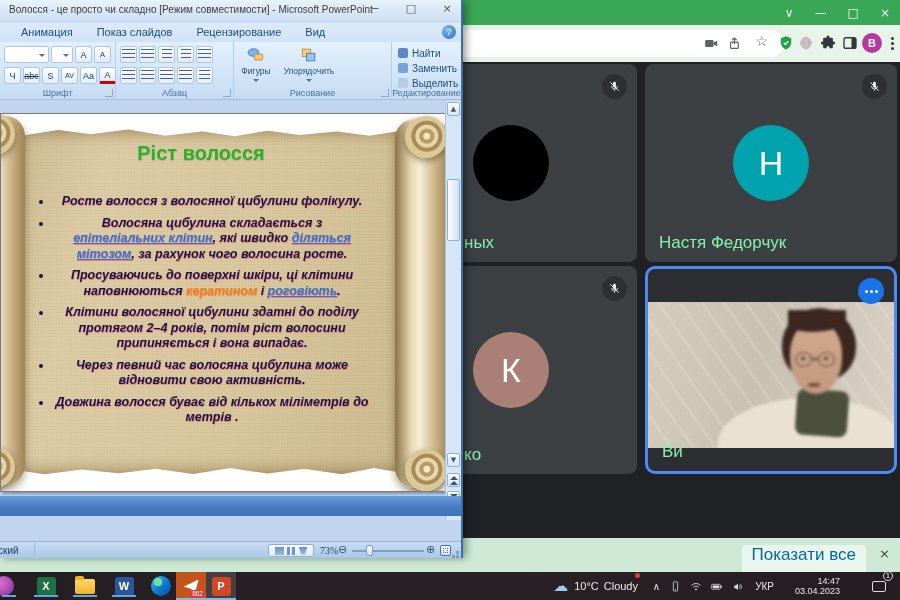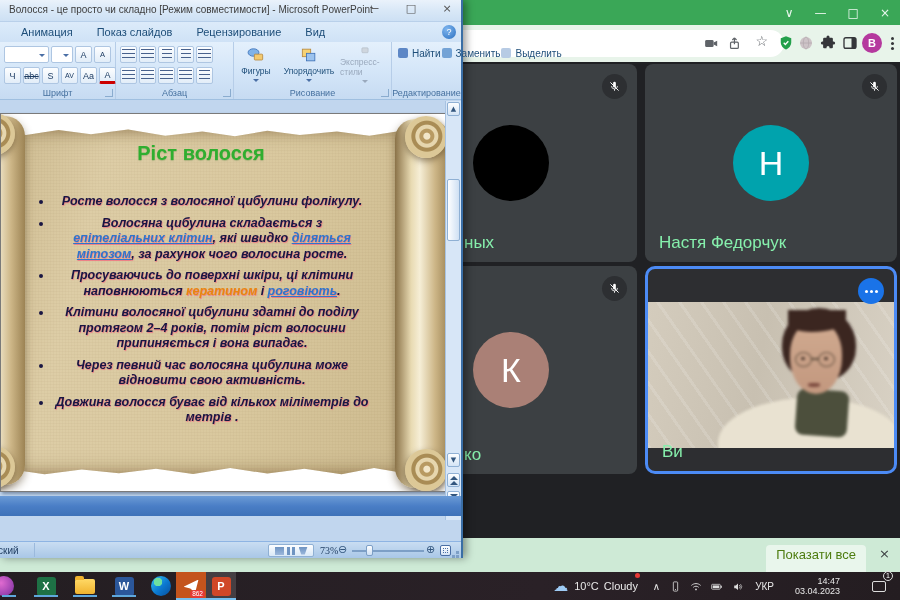--- a/index.html
+++ b/index.html
@@ -46,21 +46,21 @@
   .eye.l { left:153px; } .eye.r { left:176px; }
   .mouth { position:absolute; left:160px; top:81px; width:12px; height:3.5px; background:#7c4a3e; border-radius:40%; }
 
   
   .hangup-btn { position:absolute; left:468px; top:492px; width:37px; height:26px; border-radius:13px; background:#ea4335; display:flex; align-items:center; justify-content:center; }
   .ctl-ic { position:absolute; top:496px; width:22px; height:22px; }
   .count-badge { position:absolute; left:784px; top:481px; min-width:14px; height:14px; border-radius:7px; background:#5f6368; color:#e8eaed; font-size:9px; display:flex; align-items:center; justify-content:center; padding:0 3px; }
 
   
   .dl-bar { position:absolute; left:0; top:538px; right:0; height:34px; background:#ceead6; }
-  .show-all { position:absolute; right:34px; top:7px; height:36px; padding:0 10px; background:rgba(255,255,255,.55); border-radius:4px; color:#4d7c0f; font-size:13px; line-height:20px; }
+  .show-all { position:absolute; right:34px; top:7px; height:36px; padding:0 10px; background:rgba(255,255,255,.55); border-radius:4px; color:#0369a1; font-size:17px; line-height:20px; }
   .dl-close { position:absolute; right:10px; top:8px; color:#3c4043; font-size:13px; }
 
   
   #ppt-win { position:absolute; left:0; top:0; width:463px; height:558px; background:#c1d6ee; border-right:2px solid #3a6ea5; box-shadow:3px 0 8px rgba(0,0,0,.4); }
   .p-titlebar { position:absolute; left:0; top:0; right:0; height:22px; background:linear-gradient(#eaf2fb,#d9e8f7 50%,#cde0f4); border-bottom:1px solid #b9d0ea; }
   .p-title { position:absolute; left:9px; top:4px; font-size:10px; color:#3d3d3d; white-space:nowrap; }
   .p-controls { position:absolute; right:4px; top:2px; display:flex; gap:16px; color:#555; font-size:11px; }
   .p-controls span { width:20px; text-align:center; }
   .p-tabs { position:absolute; left:0; top:22px; right:0; height:20px; background:linear-gradient(#dcebfa,#cfe2f6); display:flex; align-items:center; gap:2px; padding-left:10px; }
   .p-tab { font-size:11px; color:#1e4e79; padding:2px 11px; }
@@ -391,34 +391,27 @@
               <span class="car"></span>
           </div>
           <div class="bigbtn" style="width:62px">
             <svg width="20" height="18" viewBox="0 0 24 20">
                 <rect x="4" y="3" width="10" height="9" fill="#f6d274" stroke="#b8893e"></rect>
                 <rect x="9" y="8" width="10" height="9" fill="#9cc3ee" stroke="#3e72b8"></rect>
               </svg>
             <span>Упорядочить</span>
               <span class="car"></span>
           </div>
-          <div class="bigbtn" style="width:50px; color:#9aa9bd">
-            <svg width="20" height="18" viewBox="0 0 24 20">
-                <rect x="5" y="4" width="14" height="11" rx="2" fill="#cfd6de" stroke="#a3acb8"></rect>
-              </svg>
-            <span>Экспресс-стили</span>
-              <span class="car" style="border-top-color:#9aa9bd"></span>
-          </div>
         </div>
         <div class="rgroup-label">Рисование</div>
         <div class="launcher"></div>
       </div>
 
       <div class="rgroup" style="width:69px; border-right:none">
-        <div style="position:absolute; left:6px; top:4px; display:flex; gap:1px;">
+        <div style="position:absolute; left:6px; top:4px; display:flex; flex-direction:column; gap:1px;">
           <div class="ed-row">
               <div class="ed-ic" style="background:#5d87c6"></div>
               <span>Найти</span>
             </div>
           <div class="ed-row">
               <div class="ed-ic" style="background:#74a3d6"></div>
               <span>Заменить</span>
             </div>
           <div class="ed-row">
               <div class="ed-ic" style="background:#b7cbe4"></div>

